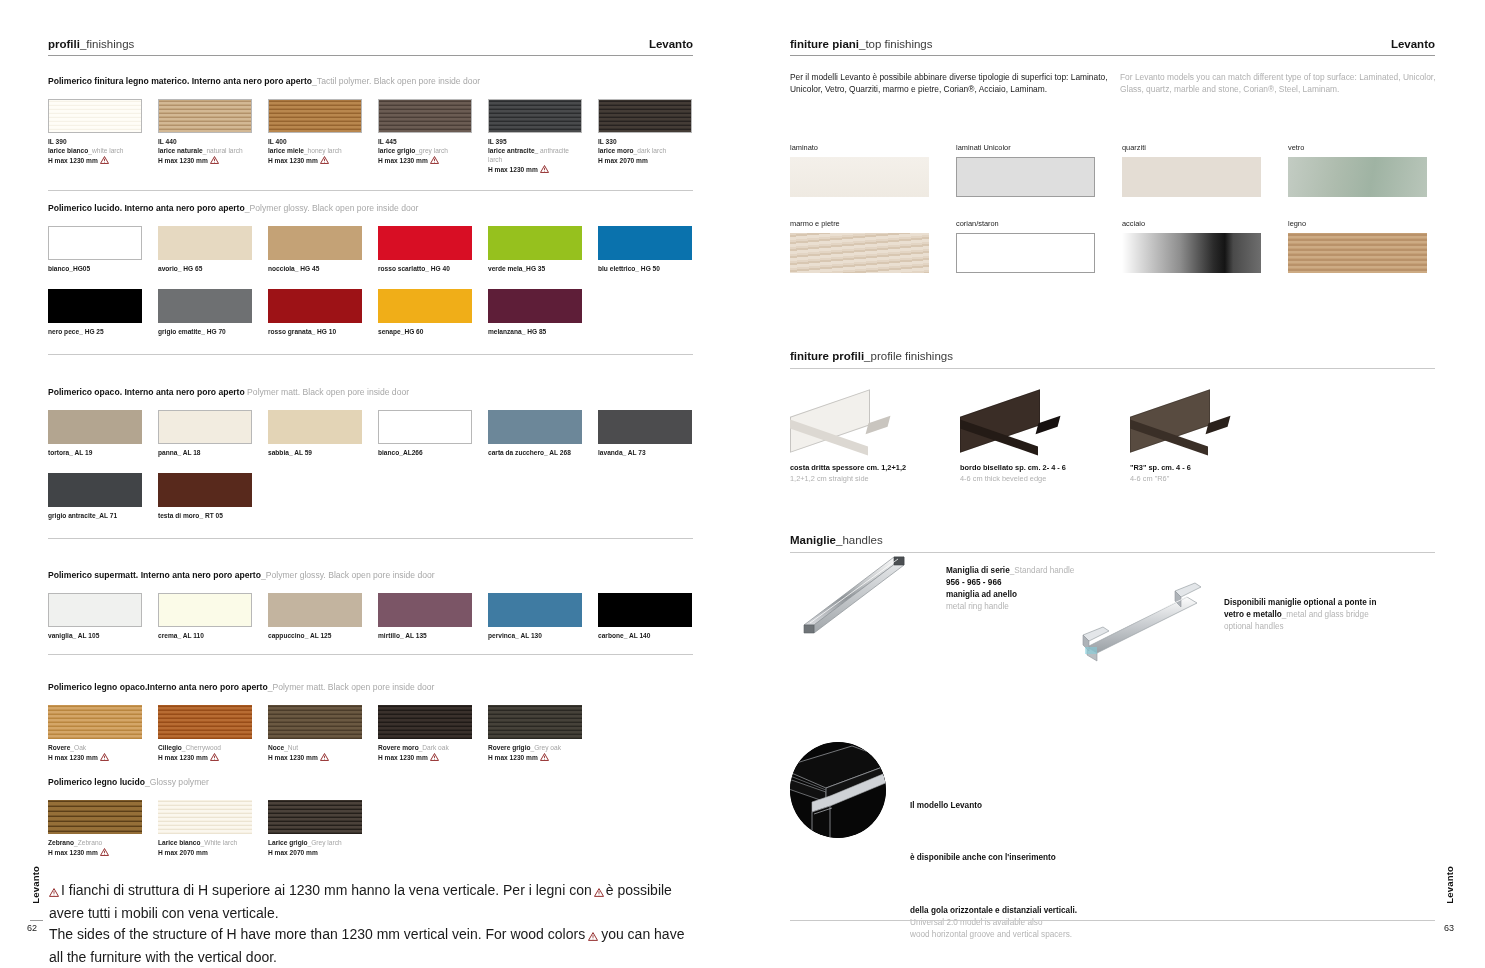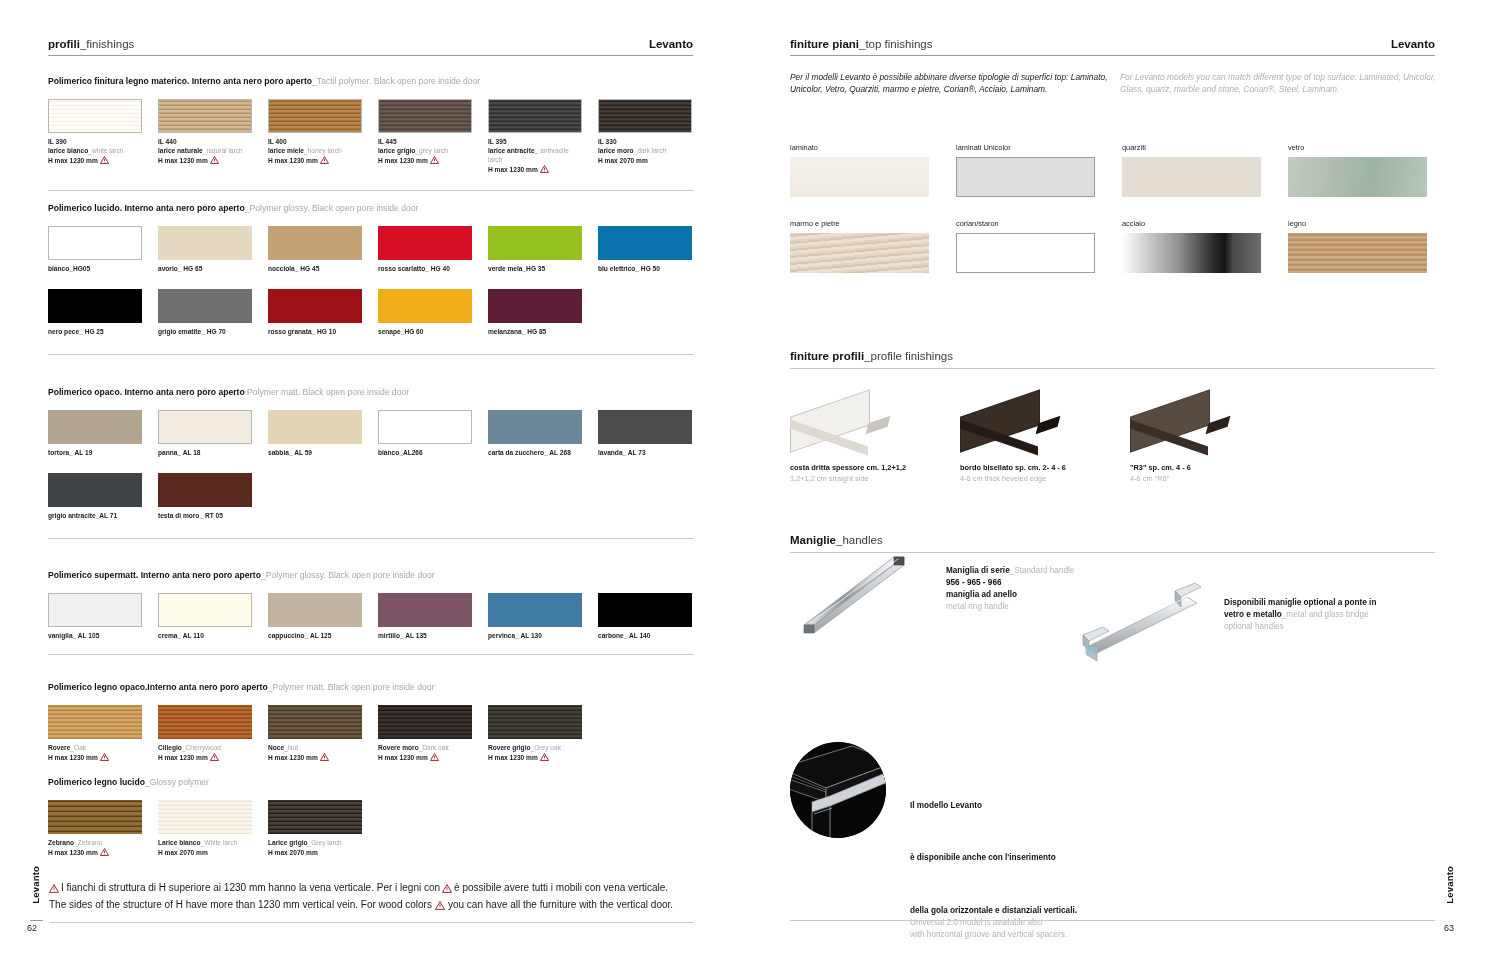--- a/index.html
+++ b/index.html
@@ -38,21 +38,21 @@
   }
   .sw.bordered{border:1px solid #b8b8b8;}
   .lbl{font-size:6.6px;line-height:1.42;margin-top:4px;color:#1b1b1b;}
   .lbl .code{font-weight:bold;display:block;}
   .lbl .nm{font-weight:bold;}
   .lbl .en{color:#a5a5a5;font-weight:normal;}
   .lbl .h{font-weight:bold;display:block;margin-top:.5px;}
   .warn{display:inline-block;vertical-align:-1px;margin-left:2px;}
 
   
-  .intro{display:flex;gap:0;font-size:8.4px;line-height:1.42;font-style:italic;}
+  .intro{display:flex;gap:0;font-size:8.4px;line-height:1.42;}
   .intro .it{width:330px;color:#1a1a1a;}
   .intro .en{width:330px;color:#b0b0b0;margin-left:0;}
 
   .topgrid{display:flex;flex-wrap:wrap;gap:0 27px;}
   .topcell{width:139px;}
   .topcell .tlbl{font-size:7.4px;color:#1d1d1d;margin-bottom:5px;}
   .topsw{width:139px;height:40px;box-sizing:border-box;}
   .topsw.bordered{border:1px solid #9d9d9d;}
 
   .profrow{display:flex;gap:0;}
@@ -66,21 +66,21 @@
   .handtxt b{font-weight:bold;color:#111;}
   .handtxt .en{color:#b4b4b4;font-weight:normal;}
 
   .notecircle{
     width:96px;height:96px;border-radius:50%;overflow:hidden;position:relative;
     background:#050505;
   }
   .notetxt{font-size:8.2px;line-height:1.5;}
   .notetxt b{font-weight:bold;color:#111;display:block;margin-top:40px;}
   .notetxt .en{color:#b4b4b4;display:block;}
-  .footnote{font-size:10px;line-height:1.5;}
+  .footnote{font-size:14px;line-height:1.5;}
   .vbrand{
     writing-mode:vertical-rl;transform:rotate(180deg);
     font-size:9.5px;font-weight:bold;letter-spacing:.2px;color:#111;
   }
   .pgnum{font-size:9px;color:#222;}
 
   
   .t-larice-bianco{background:
     repeating-linear-gradient(180deg,#fdfbf4 0 1px,#f6f2e7 1px 2px,#fffdf7 2px 4px),
     #fbf8f0;}
@@ -641,21 +641,21 @@
               <polyline points="24,72 42,66" fill="none" stroke="#b9bcc0" stroke-width="0.7"></polyline>
               <polyline points="-10,30 36,48" fill="none" stroke="#7d8084" stroke-width="0.7"></polyline>
             </g>
           </svg>
         </div>
         <div class="notetxt" style="margin-left:24px;margin-top:18px;">
           <b>Il modello Levanto</b>
           <b>è disponibile anche con l'inserimento</b>
           <b>della gola orizzontale e distanziali verticali.</b>
           <span class="en">Universal 2.0 model is available also</span>
-          <span class="en">with horizontal groove and vertical spacers.</span>
+          <span class="en">wood horizontal groove and vertical spacers.</span>
         </div>
       </div>
     </div>
 
     <div style="position:absolute;right:30px;top:866px;">
       <div class="vbrand">Levanto</div>
     </div>
     <div style="position:absolute;right:31px;top:923px;">
       <div class="pgnum">63</div>
     </div>

